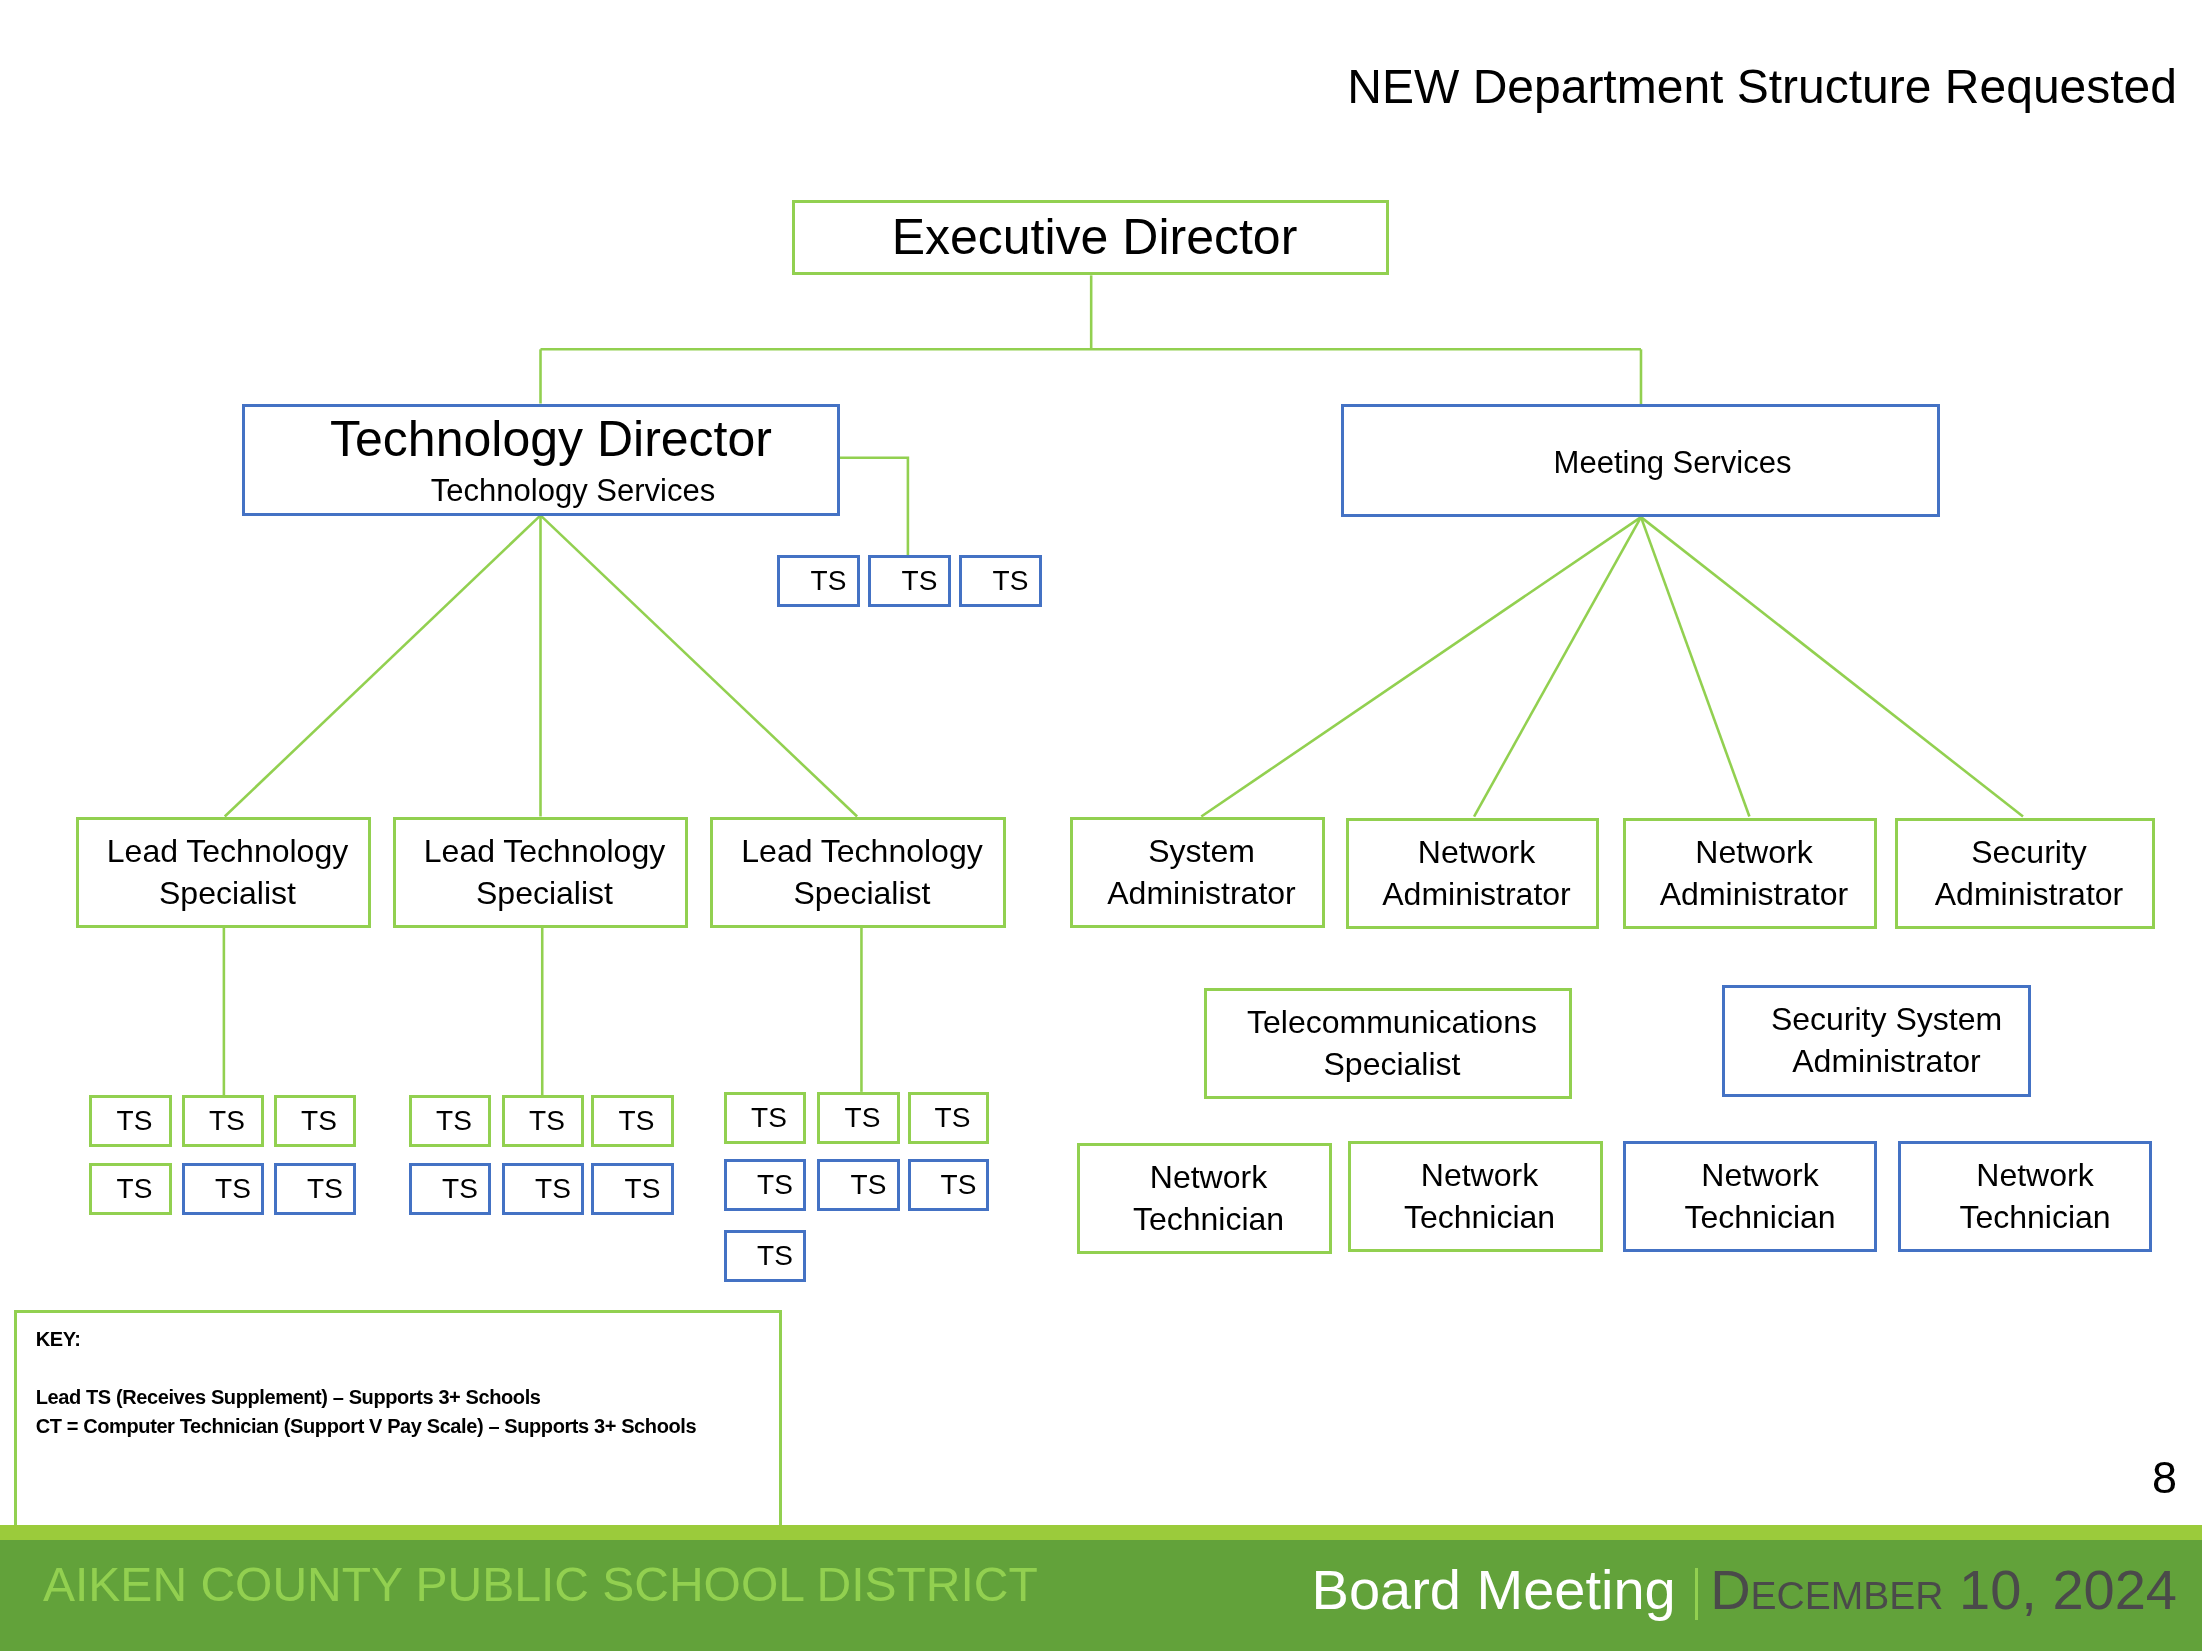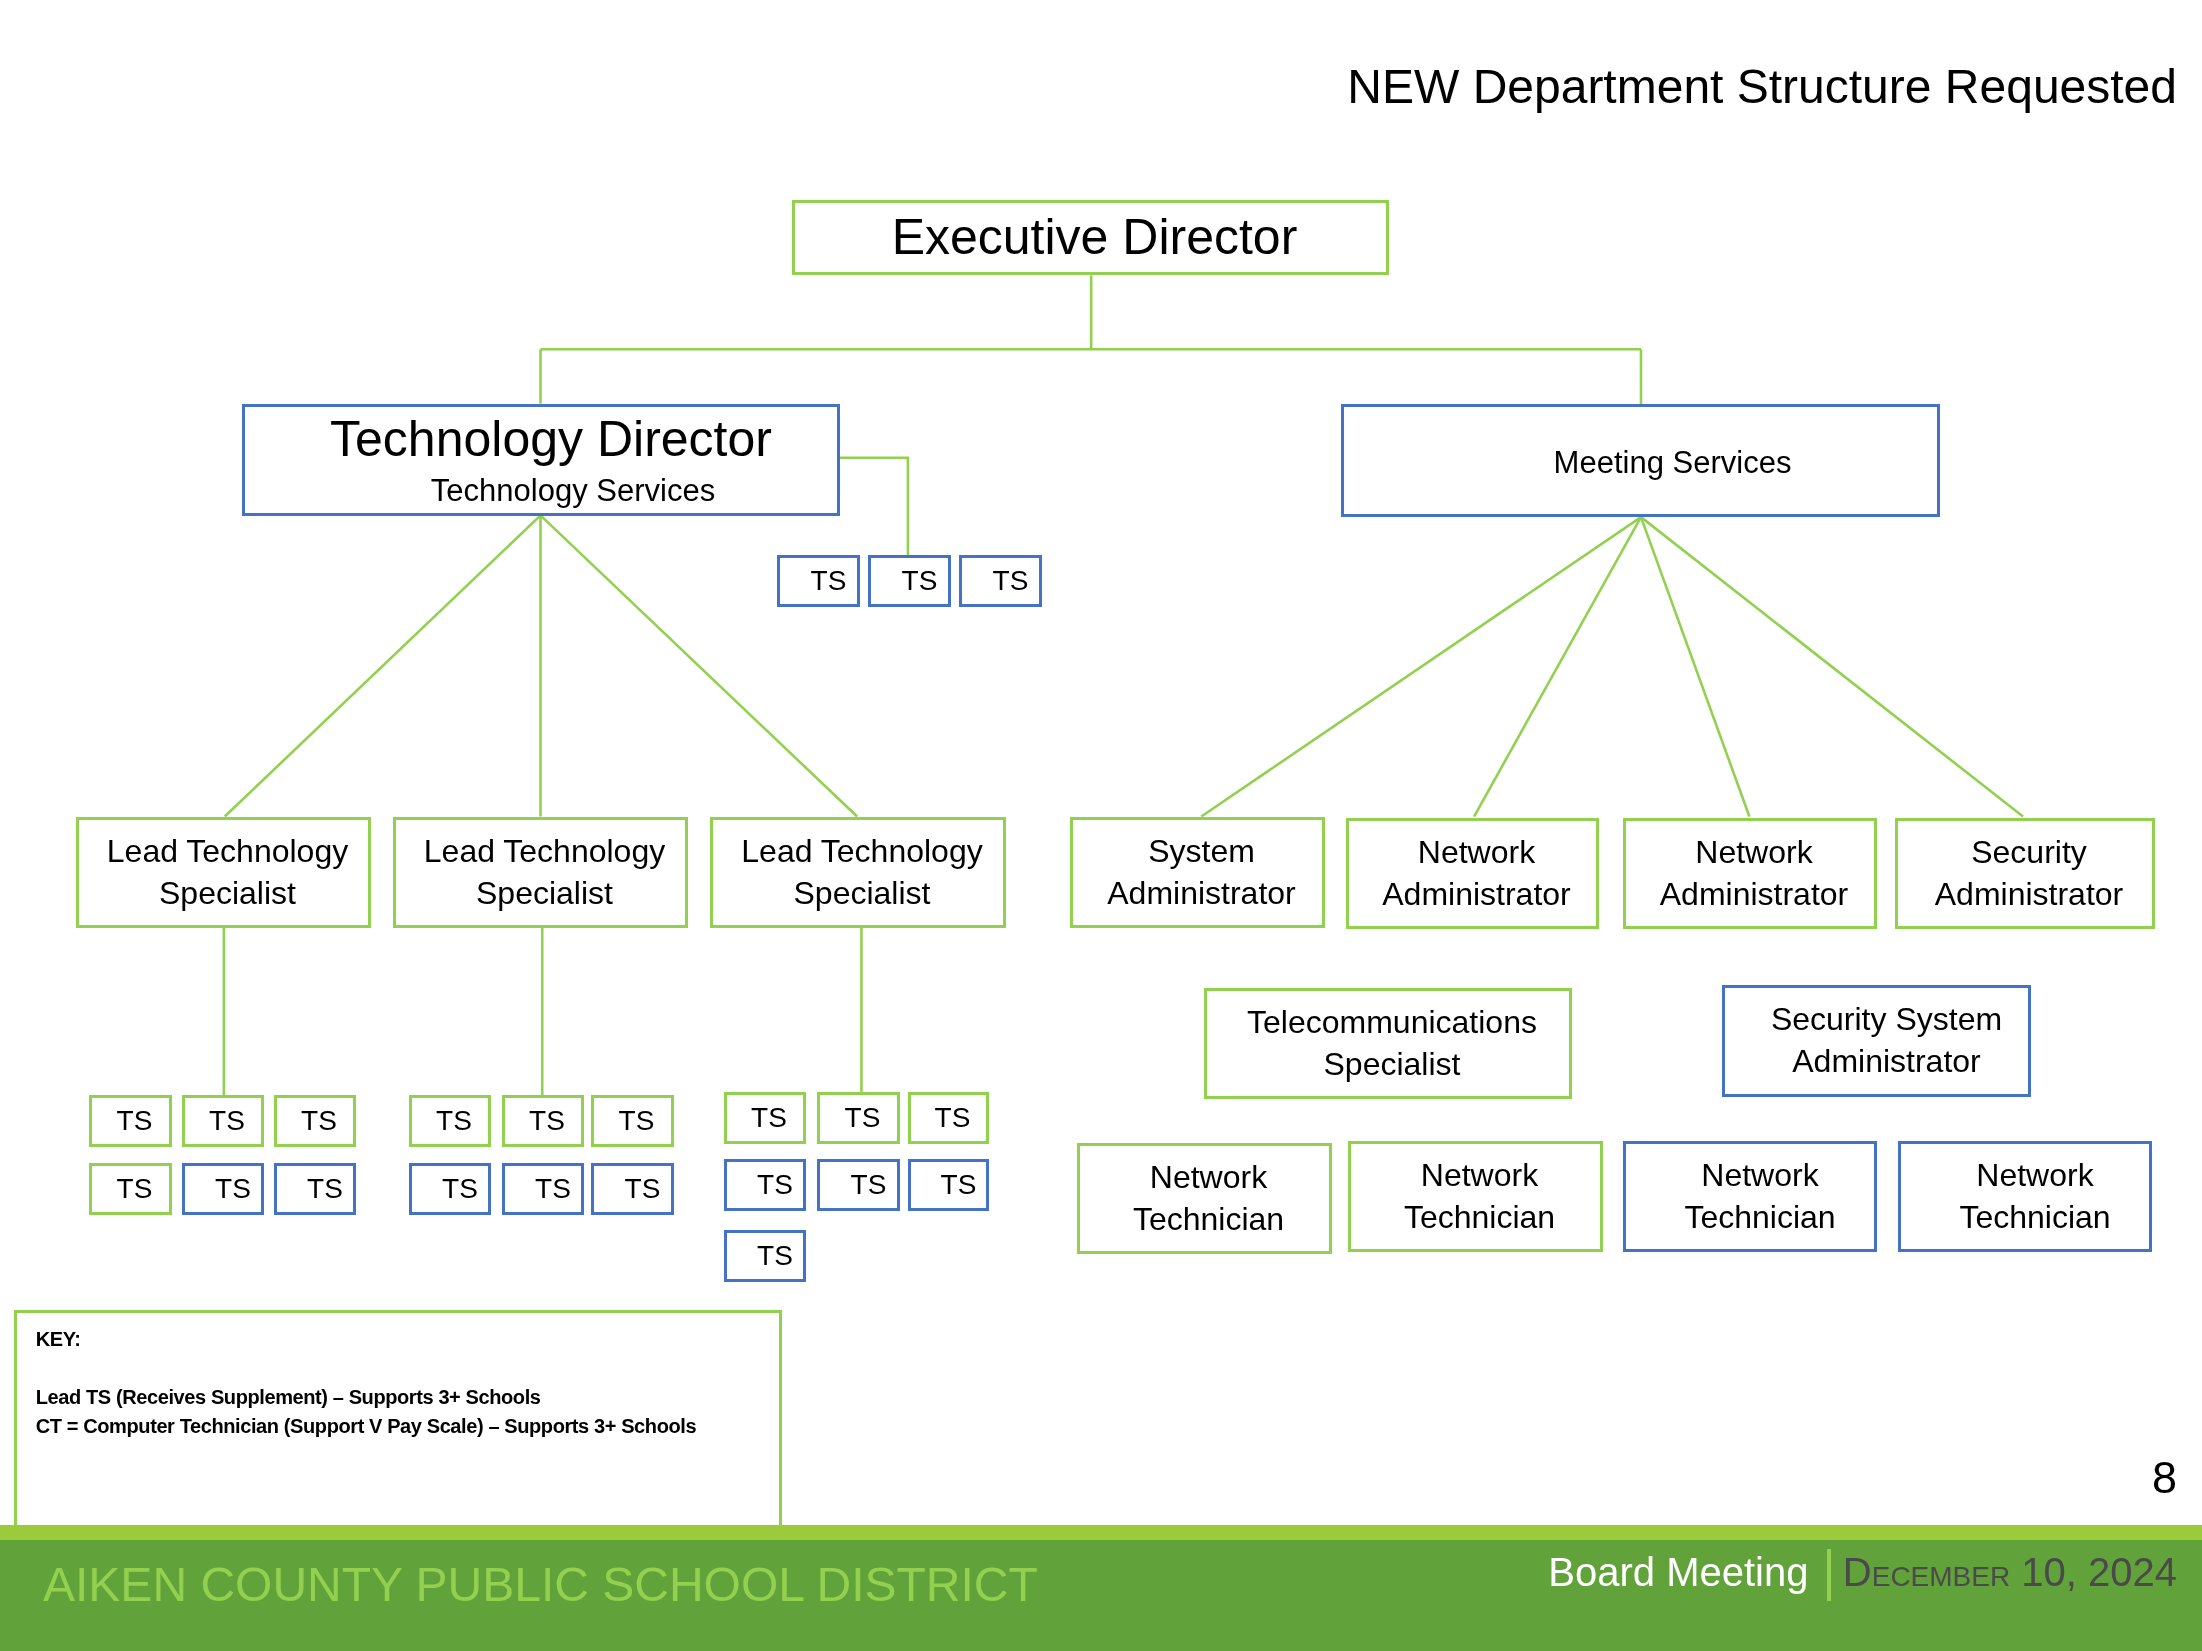--- a/index.html
+++ b/index.html
@@ -16,21 +16,21 @@
   .role { font-size:32px; }
   .ts { font-size:28px; }
   .key { position:absolute; left:13.8px; top:1310px; width:768px; height:244px; box-sizing:border-box;
          border:3.4px solid #92d050; padding:12px 19px; font-weight:bold; font-size:20px; line-height:29px;
          letter-spacing:-0.4px; }
   .key .spacer { height:29px; }
   .pagenum { position:absolute; right:26px; top:1452px; font-size:45px; }
   .footer-light { position:absolute; left:0; top:1525px; width:2203px; height:14.6px; background:#9bcb3b; border-bottom:2.6px solid #b7de6a; }
   .footer { position:absolute; left:0; top:1540px; width:2203px; height:112px; background:#62a23a; }
   .district { position:absolute; left:43px; top:17px; font-size:48px; color:#92d050; letter-spacing:0px; }
-  .meeting { position:absolute; right:26px; top:9px; font-size:40px; white-space:nowrap; }
+  .meeting { position:absolute; right:26px; top:17px; font-size:56px; white-space:nowrap; }
   .meeting .bm { color:#ffffff; }
   .meeting .sep { display:inline-block; width:3.4px; height:52px; background:#92d050; vertical-align:middle; margin:0 12px 0 19px; }
   .meeting .date { color:#4a4a4a; font-variant:small-caps; }
 </style>
 </head>
 <body>
 
 <div class="title">NEW Department Structure Requested</div>
 
 <svg class="lines" width="2203" height="1652" viewBox="0 0 2560 1920">

